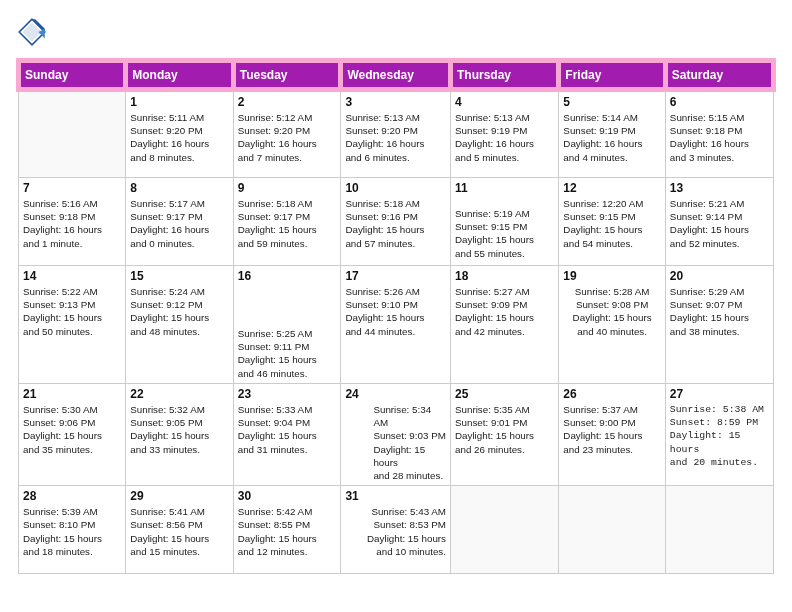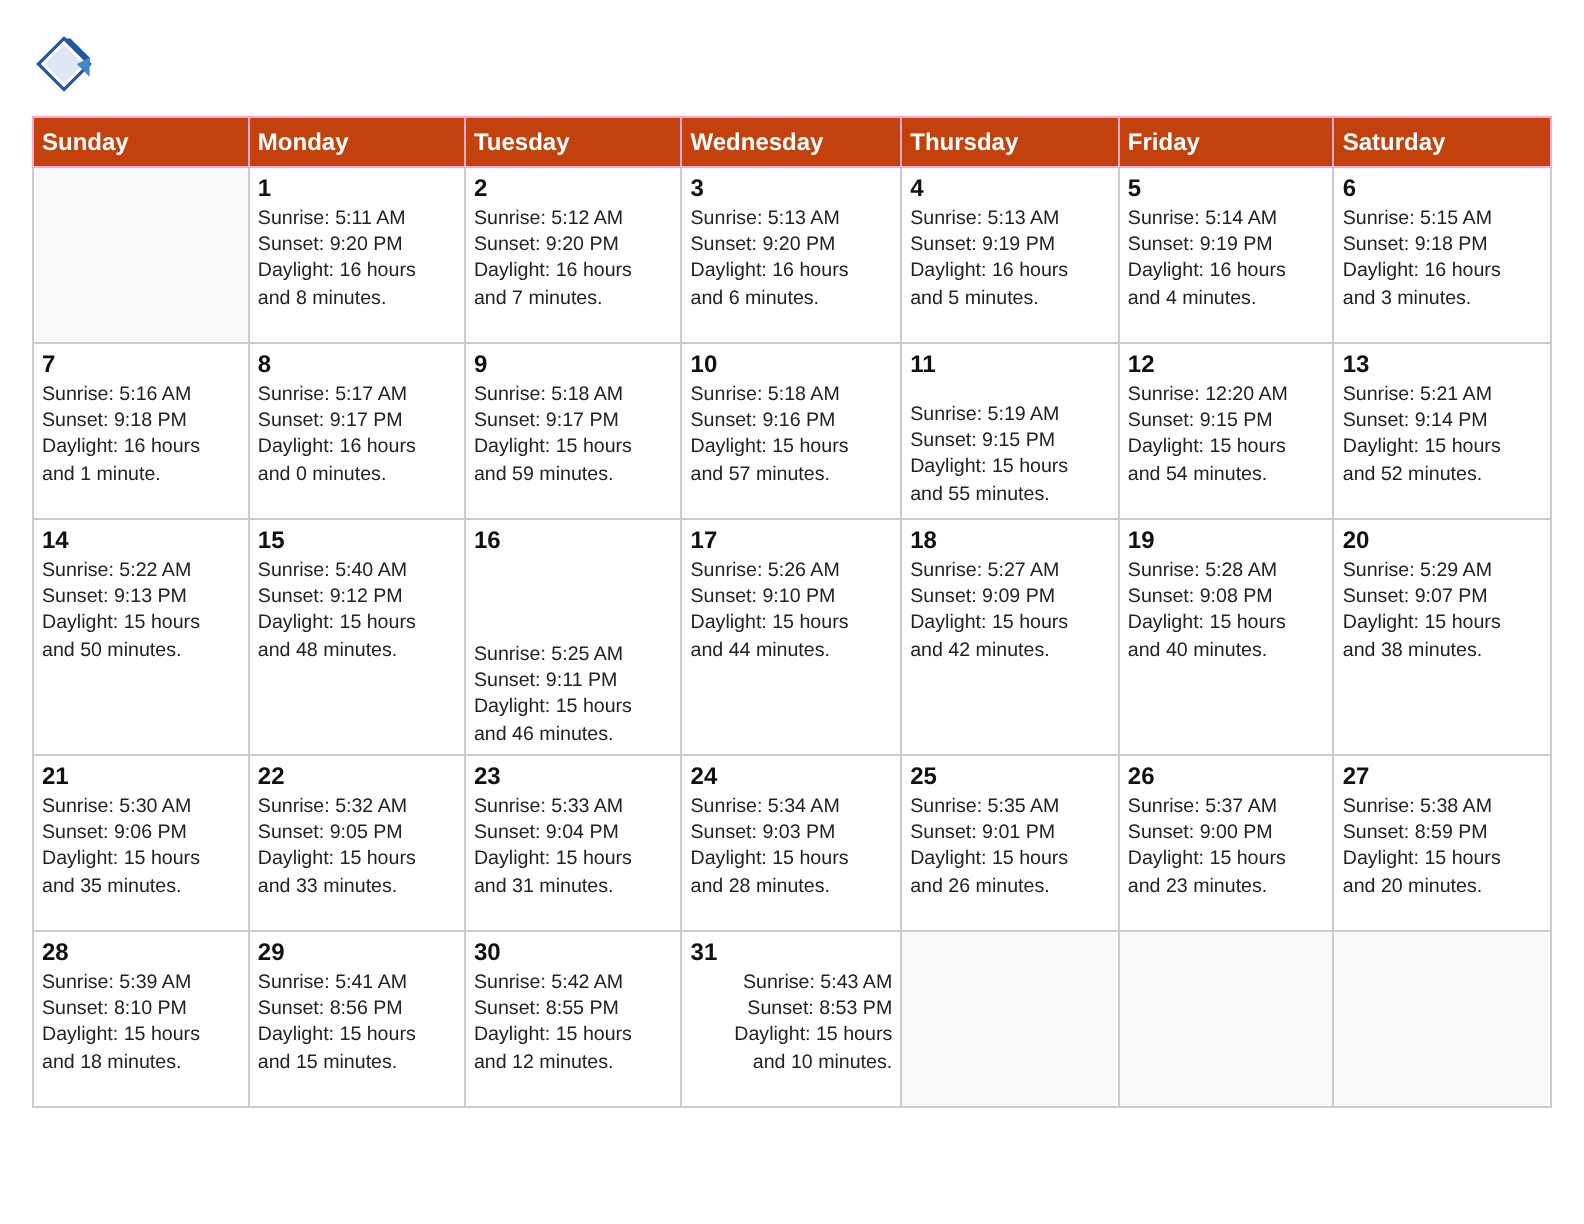--- a/index.html
+++ b/index.html
@@ -41,27 +41,27 @@
     .location {
       font-size: 15px;
       color: #333;
     }
     .calendar {
       width: 100%;
       border-collapse: collapse;
       font-size: 10.5px;
     }
     .calendar th {
-      background: #c2410c;
+      background: #a21caf;
       color: #fff;
       padding: 5px 4px;
       text-align: left;
       font-size: 12px;
       font-weight: bold;
-      border: 1px solid #f9a8d4;
+      border: 5px solid #f9a8d4;
     }
     .calendar td {
       border: 1px solid #ccc;
       vertical-align: top;
       padding: 3px 4px;
       height: 88px;
       width: 113px;
     }
     .day-num {
       font-size: 12px;
@@ -215,21 +215,21 @@
         <tr>
           <td>
             <span class="day-num">14</span>
             <div class="day-info" style="white-space: pre-line;">Sunrise: 5:22 AM
 Sunset: 9:13 PM
 Daylight: 15 hours
 and 50 minutes.</div>
           </td>
           <td>
             <span class="day-num">15</span>
-            <div class="day-info" style="white-space: pre-line;">Sunrise: 5:40 AM
+            <div class="day-info" style="white-space: pre-line;">Sunrise: 5:24 AM
 Sunset: 9:12 PM
 Daylight: 15 hours
 and 48 minutes.</div>
           </td>
           <td>
             <span class="day-num">16</span>
             <div class="day-info" style="white-space: pre-line; margin-top: 44px;">Sunrise: 5:25 AM
 Sunset: 9:11 PM
 Daylight: 15 hours
 and 46 minutes.</div>
@@ -243,21 +243,21 @@
           </td>
           <td>
             <span class="day-num">18</span>
             <div class="day-info" style="white-space: pre-line;">Sunrise: 5:27 AM
 Sunset: 9:09 PM
 Daylight: 15 hours
 and 42 minutes.</div>
           </td>
           <td>
             <span class="day-num">19</span>
-            <div class="day-info" style="white-space: pre-line;">Sunrise: 5:28 AM
+            <div class="day-info" style="white-space: pre-line; text-align: center;">Sunrise: 5:28 AM
 Sunset: 9:08 PM
 Daylight: 15 hours
 and 40 minutes.</div>
           </td>
           <td>
             <span class="day-num">20</span>
             <div class="day-info" style="white-space: pre-line;">Sunrise: 5:29 AM
 Sunset: 9:07 PM
 Daylight: 15 hours
 and 38 minutes.</div>
@@ -280,42 +280,42 @@
           </td>
           <td>
             <span class="day-num">23</span>
             <div class="day-info" style="white-space: pre-line;">Sunrise: 5:33 AM
 Sunset: 9:04 PM
 Daylight: 15 hours
 and 31 minutes.</div>
           </td>
           <td>
             <span class="day-num">24</span>
-            <div class="day-info" style="white-space: pre-line;">Sunrise: 5:34 AM
+            <div class="day-info" style="white-space: pre-line; margin-left: 28px;">Sunrise: 5:34 AM
 Sunset: 9:03 PM
 Daylight: 15 hours
 and 28 minutes.</div>
           </td>
           <td>
             <span class="day-num">25</span>
             <div class="day-info" style="white-space: pre-line;">Sunrise: 5:35 AM
 Sunset: 9:01 PM
 Daylight: 15 hours
 and 26 minutes.</div>
           </td>
           <td>
             <span class="day-num">26</span>
             <div class="day-info" style="white-space: pre-line;">Sunrise: 5:37 AM
 Sunset: 9:00 PM
 Daylight: 15 hours
 and 23 minutes.</div>
           </td>
           <td>
             <span class="day-num">27</span>
-            <div class="day-info" style="white-space: pre-line;">Sunrise: 5:38 AM
+            <div class="day-info" style="white-space: pre-line; font-family: Liberation Mono, monospace;">Sunrise: 5:38 AM
 Sunset: 8:59 PM
 Daylight: 15 hours
 and 20 minutes.</div>
           </td>
         </tr>
         <tr>
           <td>
             <span class="day-num">28</span>
             <div class="day-info" style="white-space: pre-line;">Sunrise: 5:39 AM
 Sunset: 8:10 PM

